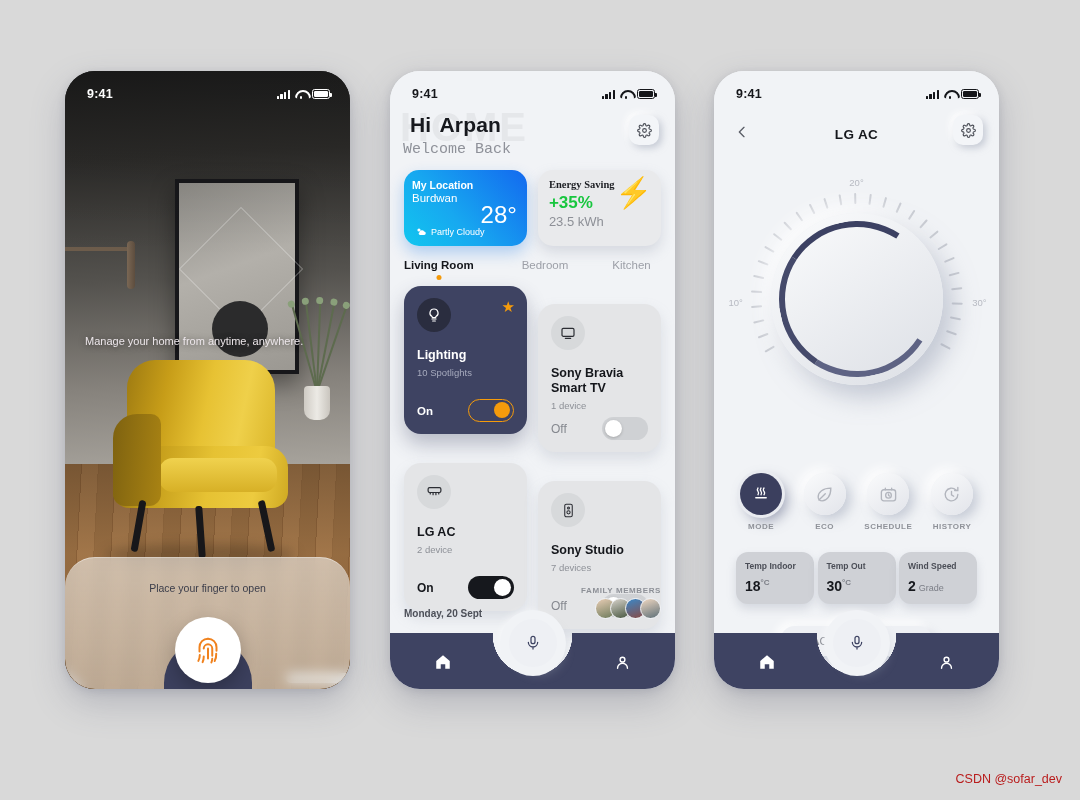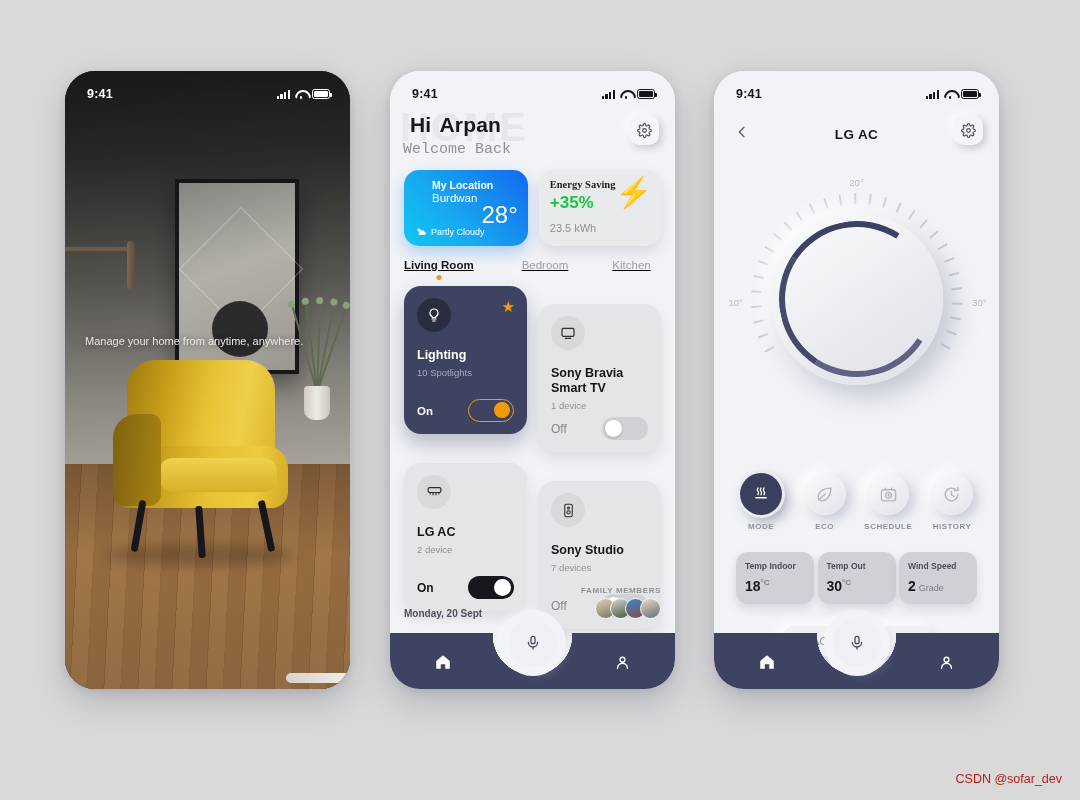--- a/index.html
+++ b/index.html
@@ -135,38 +135,38 @@
   .greet span { margin-left:8px; }
   .welcome { position:absolute; left:13px; top:36px; font-size:15px; color:#8e9199;font-family:Liberation Mono, monospace; }
   .gear-btn {
     position:absolute; right:16px; top:10px; width:30px; height:30px; border-radius:10px;
     background:#f3f5f8; display:flex; align-items:center; justify-content:center;
     box-shadow: 3px 3px 7px rgba(163,170,185,.55), -3px -3px 7px rgba(255,255,255,.95);
   }
 
   .cards2 { position:absolute; left:14px; right:14px; top:99px; display:flex; gap:11px; }
   .wcard {
-    width:127px; height:76px; border-radius:15px; position:relative; padding:9px 28px;
+    width:127px; height:76px; border-radius:15px; position:relative; padding:9px 8px;
     background: linear-gradient(48deg,#11c6ef 0%,#17a8f0 40%,#1369ef 100%);
     color:#fff; box-shadow:0 7px 15px rgba(25,120,230,.30);
   }
   .wc-t { font-size:10.5px; font-weight:700; }
   .wc-city { font-size:11.5px; font-weight:400; margin-top:1px; }
   .wc-temp { position:absolute; right:10px; bottom:19px; font-size:24px; font-weight:400; line-height:1;}
   .wc-cond { position:absolute; left:11px; bottom:8px; font-size:9px; display:flex; align-items:center; gap:4px;}
   .ecard {
     width:127px; height:76px; border-radius:15px; position:relative; padding:9px 11px;
     background:#e9eaec; box-shadow:0 6px 13px rgba(150,157,173,.30);
   }
   .ec-t { font-size:10.5px; font-weight:700; color:#1b1d22;font-family:Liberation Serif, serif; }
   .ec-pct { font-size:17px; font-weight:800; color:#18c63f; margin-top:3px; }
-  .ec-kwh { font-size:11px; color:#8d9097; margin-top:9px; }
+  .ec-kwh { font-size:13px; color:#8d9097; margin-top:1px; }
   .bolt { position:absolute; right:8px; top:8px; font-size:30px; line-height:1; }
 
-  .rooms { position:absolute; left:14px; right:14px; top:188px; display:flex; align-items:center;text-decoration:underline;}
+  .rooms { position:absolute; left:14px; right:14px; top:188px; display:flex; align-items:center;}
   .room { font-size:11.5px; color:#9c9fa7; position:relative; }
   .room.active { color:#14161b; font-weight:700; }
   .room.active::after{
     content:""; position:absolute; left:50%; bottom:-9px; transform:translateX(-50%);
     width:5px; height:5px; border-radius:50%; background:#f59b0b;
   }
   .room:nth-child(2){ margin-left:48px; }
   .room:nth-child(3){ margin-left:44px; }
 
   .devgrid { position:absolute; left:14px; right:14px; top:215px; }
@@ -333,20 +333,38 @@
         <span class="batt">
             <i></i>
           </span>
       </div>
     </div>
 
     <div class="p1-copy">
       <div class="p1-sub">Manage your home from anytime, anywhere.</div>
     </div>
 
+    <div class="p1-sheet">
+      <div class="p1-hint">Place your finger to open</div>
+      <div class="p1-fpwrap">
+        <div class="p1-fpbg"></div>
+        <div class="p1-fp">
+          <svg width="34" height="34" viewBox="0 0 24 24" fill="none" stroke="#f0821e" stroke-width="1.4" stroke-linecap="round">
+            <path d="M12 4c-3.3 0-6 2.7-6 6v3"></path>
+            <path d="M12 4c3.3 0 6 2.7 6 6v2.5"></path>
+            <path d="M9 11a3 3 0 0 1 6 0v5"></path>
+            <path d="M12 11v7"></path>
+            <path d="M6.2 15.5c0 1.6-.4 3-1 4.2"></path>
+            <path d="M17.8 14.6c.1 2 -.3 3.8 -1.1 5.2"></path>
+            <path d="M9 16.6c0 1.6-.3 2.9-.8 4"></path>
+            <path d="M15 18.2c-.1 1 -.3 1.9 -.6 2.6"></path>
+          </svg>
+        </div>
+      </div>
+    </div>
   </div>
 
   <div class="phone" id="phone2">
     <div class="screen2">
 
       <div class="statusbar dark-sb">
         <div class="sb-time">9:41</div>
         <div class="sb-icons">
           <span class="sig">
               <i></i>

